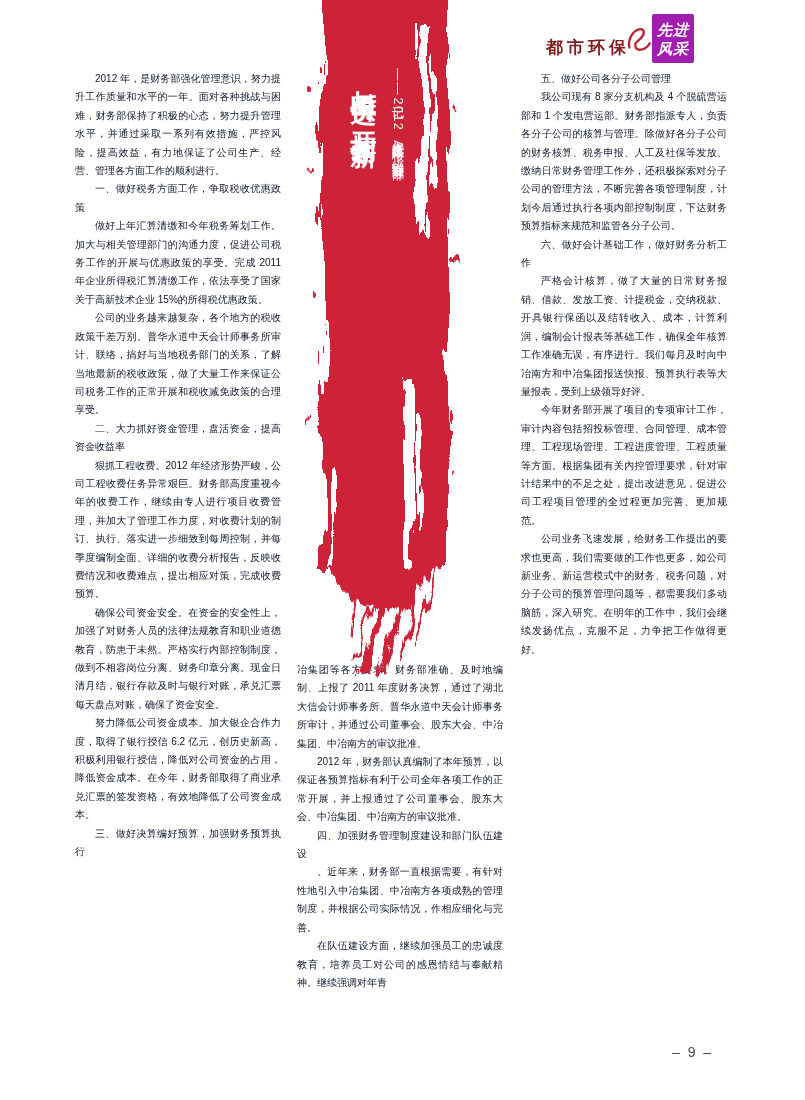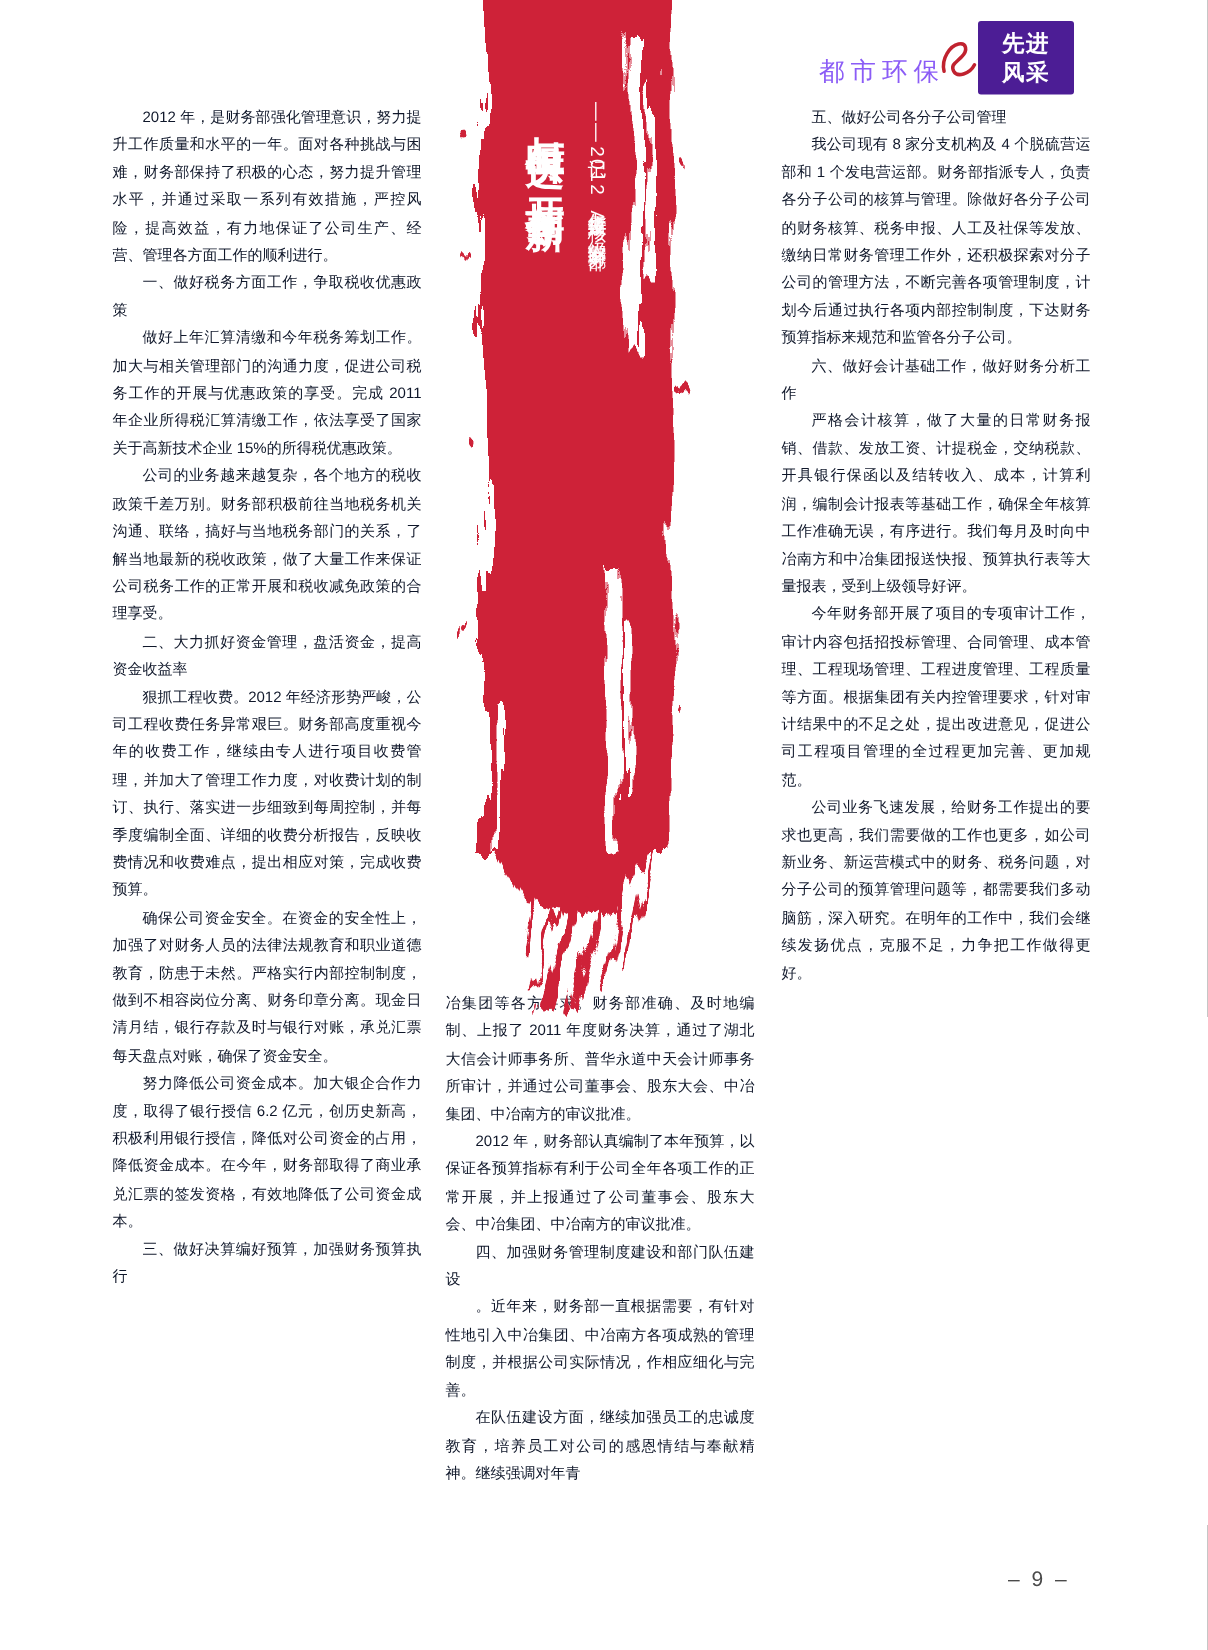--- a/index.html
+++ b/index.html
@@ -14,28 +14,28 @@
     font-size:10px;line-height:18.4px;text-align:justify;
   }
   .col p{margin:0;text-indent:2em;}
   .col p.noindent{text-indent:0;}
   #col-left{left:75px;top:70px;}
   #col-mid{left:297px;top:661px;}
   #col-right{left:521px;top:70px;}
   
   .header-title{
     position:absolute;left:546px;top:36px;
-    font-size:17px;font-weight:normal;letter-spacing:4px;color:#8b5cf6;
+    font-size:17px;font-weight:bold;letter-spacing:4px;color:#7f1d1d;
   }
   .sig{position:absolute;left:625px;top:24px;width:28px;height:32px;}
   .seal{
-    position:absolute;left:652px;top:14px;width:64px;height:49px;
-    background:#4c1d95;color:#ffffff;border-radius:2px;
+    position:absolute;left:652px;top:14px;width:42px;height:49px;
+    background:#a21caf;color:#ffffff;border-radius:2px;
     display:flex;flex-direction:column;align-items:center;justify-content:center;
-    font-weight:bold;font-size:15px;line-height:19px;letter-spacing:1px;
+    font-weight:bold;font-size:15px;line-height:19px;letter-spacing:1px;font-style:italic;
   }
   
   .brush-wrap{position:absolute;left:298px;top:0;width:175px;height:680px;z-index:1;}
   .feature-title{
     position:absolute;left:346px;top:70px;z-index:3;
     writing-mode:vertical-rl;color:#ffffff;
     font-size:26px;font-weight:bold;letter-spacing:3px;
     font-family:"Liberation Serif","DejaVu Serif",serif;
   }
   .feature-subtitle{
@@ -95,21 +95,21 @@
       </g>
     </svg>
   </div>
   <div class="feature-title">与时俱进　开拓创新</div>
   <div class="feature-subtitle">——记2012年度绩效考核A级部室财务部</div>
 
   <div class="col" id="col-left">
       <p>2012 年，是财务部强化管理意识，努力提升工作质量和水平的一年。面对各种挑战与困难，财务部保持了积极的心态，努力提升管理水平，并通过采取一系列有效措施，严控风险，提高效益，有力地保证了公司生产、经营、管理各方面工作的顺利进行。</p>
       <p class="heading">一、做好税务方面工作，争取税收优惠政策</p>
       <p>做好上年汇算清缴和今年税务筹划工作。加大与相关管理部门的沟通力度，促进公司税务工作的开展与优惠政策的享受。完成 2011 年企业所得税汇算清缴工作，依法享受了国家关于高新技术企业 15%的所得税优惠政策。</p>
-      <p>公司的业务越来越复杂，各个地方的税收政策千差万别。财务部积极前往当地税务机关沟通、联络，搞好与当地税务部门的关系，了解当地最新的税收政策，做了大量工作来保证公司税务工作的正常开展和税收减免政策的合理享受。</p>
+      <p>公司的业务越来越复杂，各个地方的税收政策千差万别。普华永道中天会计师事务所审计、联络，搞好与当地税务部门的关系，了解当地最新的税收政策，做了大量工作来保证公司税务工作的正常开展和税收减免政策的合理享受。</p>
       <p class="heading">二、大力抓好资金管理，盘活资金，提高资金收益率</p>
       <p>狠抓工程收费。2012 年经济形势严峻，公司工程收费任务异常艰巨。财务部高度重视今年的收费工作，继续由专人进行项目收费管理，并加大了管理工作力度，对收费计划的制订、执行、落实进一步细致到每周控制，并每季度编制全面、详细的收费分析报告，反映收费情况和收费难点，提出相应对策，完成收费预算。</p>
       <p>确保公司资金安全。在资金的安全性上，加强了对财务人员的法律法规教育和职业道德教育，防患于未然。严格实行内部控制制度，做到不相容岗位分离、财务印章分离。现金日清月结，银行存款及时与银行对账，承兑汇票每天盘点对账，确保了资金安全。</p>
       <p>努力降低公司资金成本。加大银企合作力度，取得了银行授信 6.2 亿元，创历史新高，积极利用银行授信，降低对公司资金的占用，降低资金成本。在今年，财务部取得了商业承兑汇票的签发资格，有效地降低了公司资金成本。</p>
       <p class="heading">三、做好决算编好预算，加强财务预算执行</p>
     </div>
   <div class="col" id="col-mid">
       <p class="noindent">冶集团等各方要求。财务部准确、及时地编制、上报了 2011 年度财务决算，通过了湖北大信会计师事务所、普华永道中天会计师事务所审计，并通过公司董事会、股东大会、中冶集团、中冶南方的审议批准。</p>
       <p>2012 年，财务部认真编制了本年预算，以保证各预算指标有利于公司全年各项工作的正常开展，并上报通过了公司董事会、股东大会、中冶集团、中冶南方的审议批准。</p>
       <p class="heading">四、加强财务管理制度建设和部门队伍建设</p>

